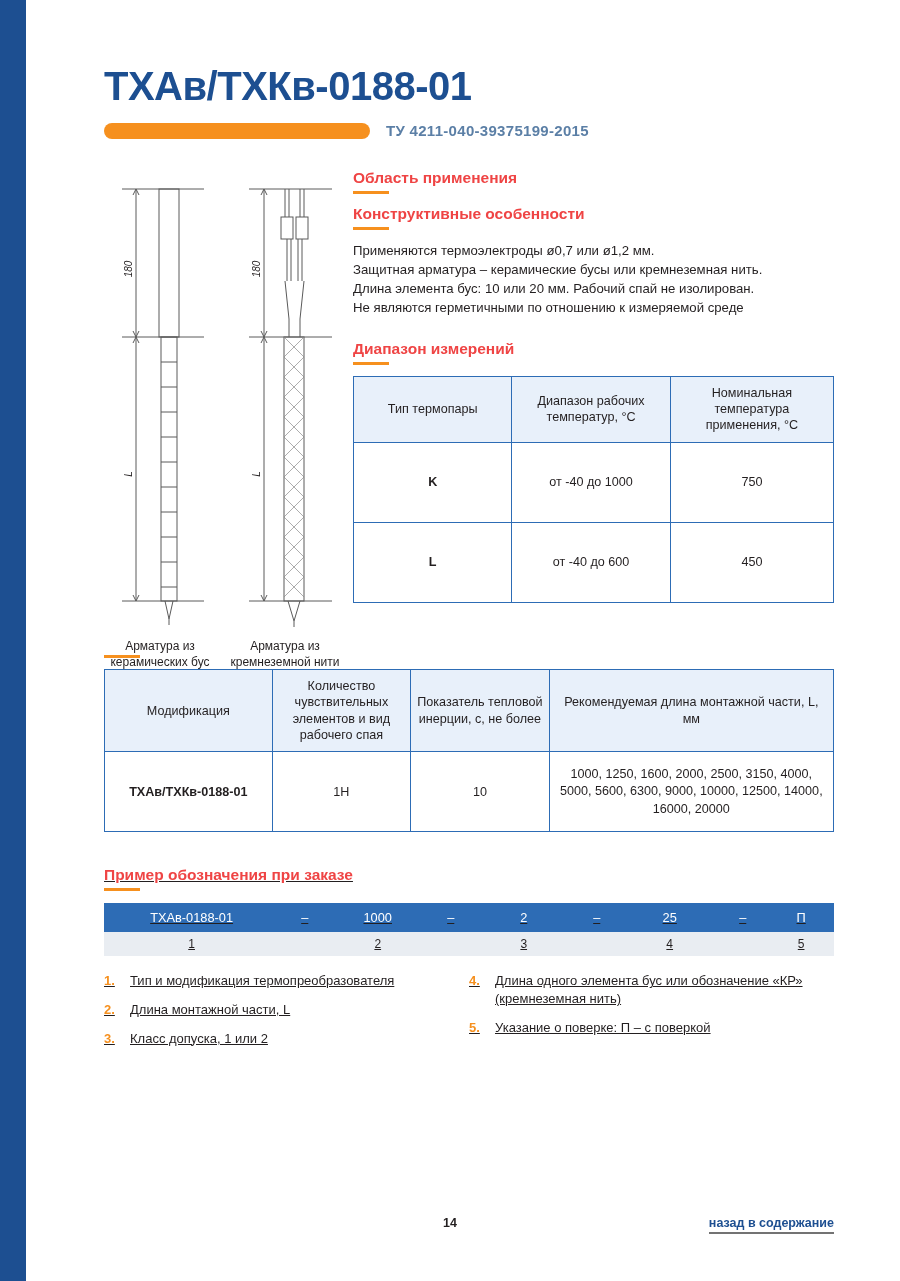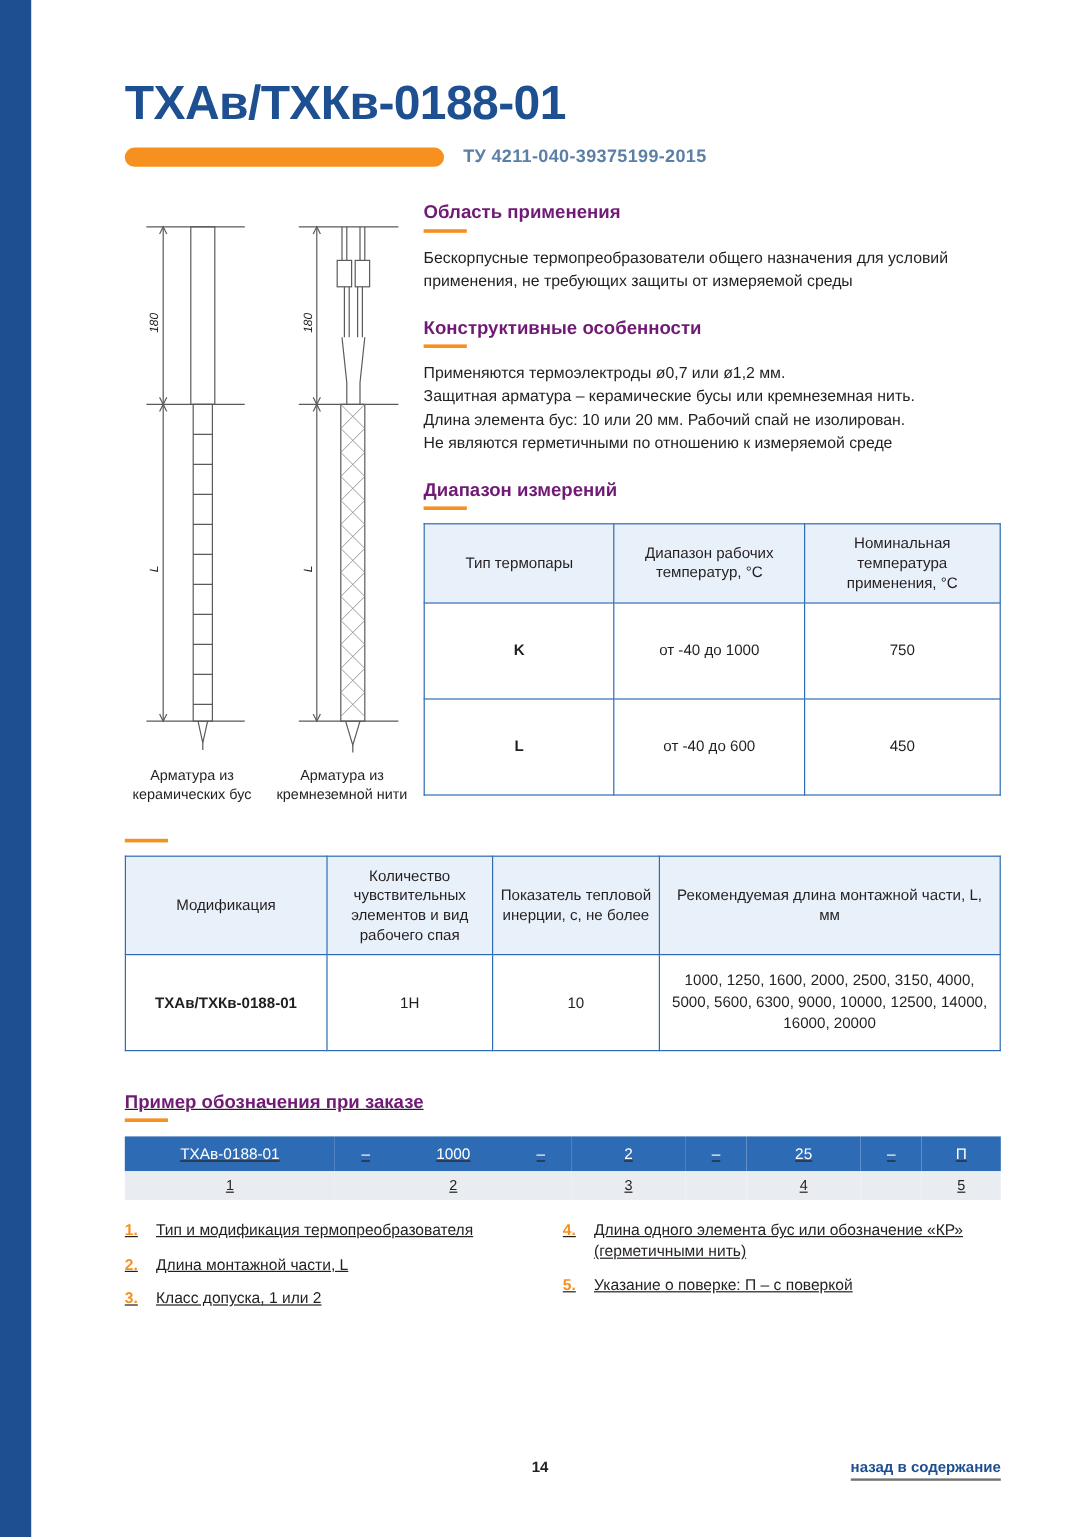--- a/index.html
+++ b/index.html
@@ -65,21 +65,21 @@
   .col-drawing {
     width: 245px;
     flex: none;
     position: relative;
   }
   .col-text {
     flex: 1;
     padding-left: 4px;
   }
   h2.sec {
-    color: #701a75;
+    color: #ef4444;
     font-size: 15.5px;
     font-weight: bold;
     margin: 0 0 4px 0;
   }
   .sec-underline {
     width: 36px;
     height: 3px;
     background: #f6901e;
     margin-bottom: 11px;
   }
@@ -311,21 +311,20 @@
             <text class="vlabel" x="156" y="305" transform="rotate(-90 156,305)" text-anchor="middle" font-size="10" font-style="italic" fill="#231f20">L</text>
           </svg>
           <div class="caption cap1">Арматура из керамических бус</div>
           <div class="caption cap2">Арматура из кремнеземной нити</div>
         </div>
       </div>
 
       <div class="col-text">
         <h2 class="sec">Область применения</h2>
         <div class="sec-underline"></div>
-        <p class="body">Бескорпусные термопреобразователи общего назначения для условий применения, не требующих защиты от измеряемой среды</p>
 
         <h2 class="sec">Конструктивные особенности</h2>
         <div class="sec-underline"></div>
         <p class="body" style="white-space:pre-line;">Применяются термоэлектроды ø0,7 или ø1,2 мм.
 Защитная арматура – керамические бусы или кремнеземная нить.
 Длина элемента бус: 10 или 20 мм. Рабочий спай не изолирован.
 Не являются герметичными по отношению к измеряемой среде</p>
 
         <h2 class="sec">Диапазон измерений</h2>
         <div class="sec-underline"></div>
@@ -414,21 +413,21 @@
             <span>Длина монтажной части, L</span>
           </div>
           <div class="legend-item">
             <span class="legend-num">3.</span>
             <span>Класс допуска, 1 или 2</span>
           </div>
         </div>
         <div class="legend-col">
           <div class="legend-item">
             <span class="legend-num">4.</span>
-            <span>Длина одного элемента бус или обозначение «КР» (герметичными нить)</span>
+            <span>Длина одного элемента бус или обозначение «КР» (кремнеземная нить)</span>
           </div>
           <div class="legend-item">
             <span class="legend-num">5.</span>
             <span>Указание о поверке: П – с поверкой</span>
           </div>
         </div>
       </div>
     </div>
   </div>
 

